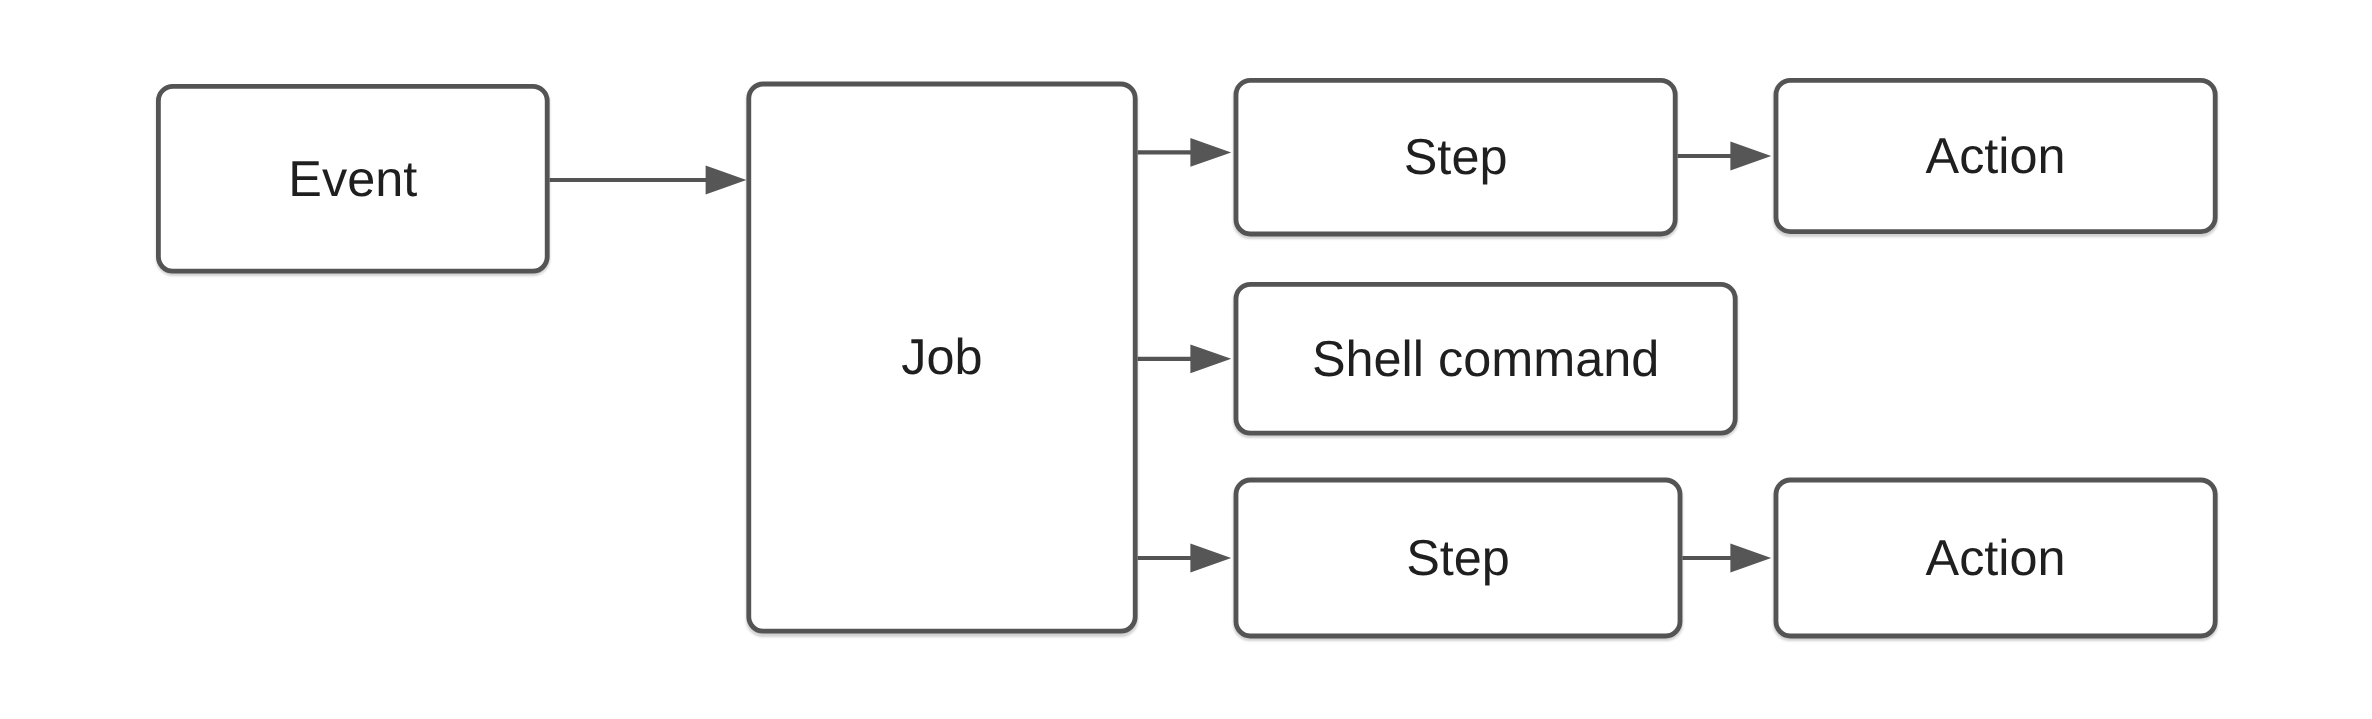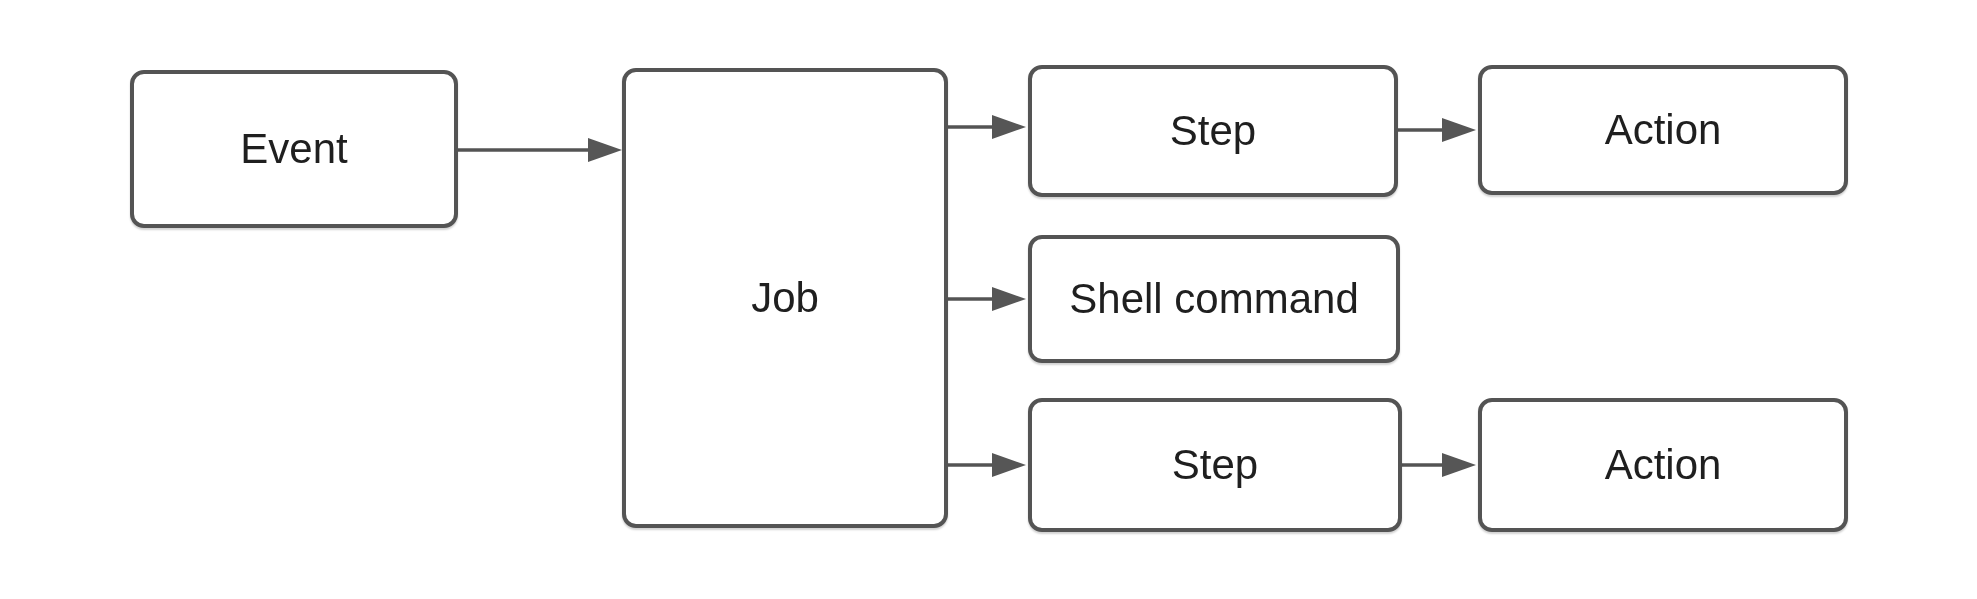--- a/index.html
+++ b/index.html
@@ -34,21 +34,21 @@
     font-size: 42px;
     line-height: 1.2;
     white-space: nowrap;
     text-align: center;
   }
   
   #node-event        { left: 130px;  top: 70px;  width: 328px; height: 158px; }
   #node-job          { left: 622px;  top: 68px;  width: 326px; height: 460px; }
   #node-step-top     { left: 1028px; top: 65px;  width: 370px; height: 132px; }
   #node-action-top   { left: 1478px; top: 65px;  width: 370px; height: 130px; }
-  #node-shell        { left: 1028px; top: 235px; width: 372px; height: 128px; }
+  #node-shell        { left: 1028px; top: 235px; width: 420px; height: 128px; }
   #node-step-bottom  { left: 1028px; top: 398px; width: 374px; height: 134px; }
   #node-action-bottom{ left: 1478px; top: 398px; width: 370px; height: 134px; }
 
   .edge-line { stroke: #545454; stroke-width: 3.5; }
   .edge-head { fill: #565656; }
 </style>
 </head>
 <body>
 
 <div class="canvas">

